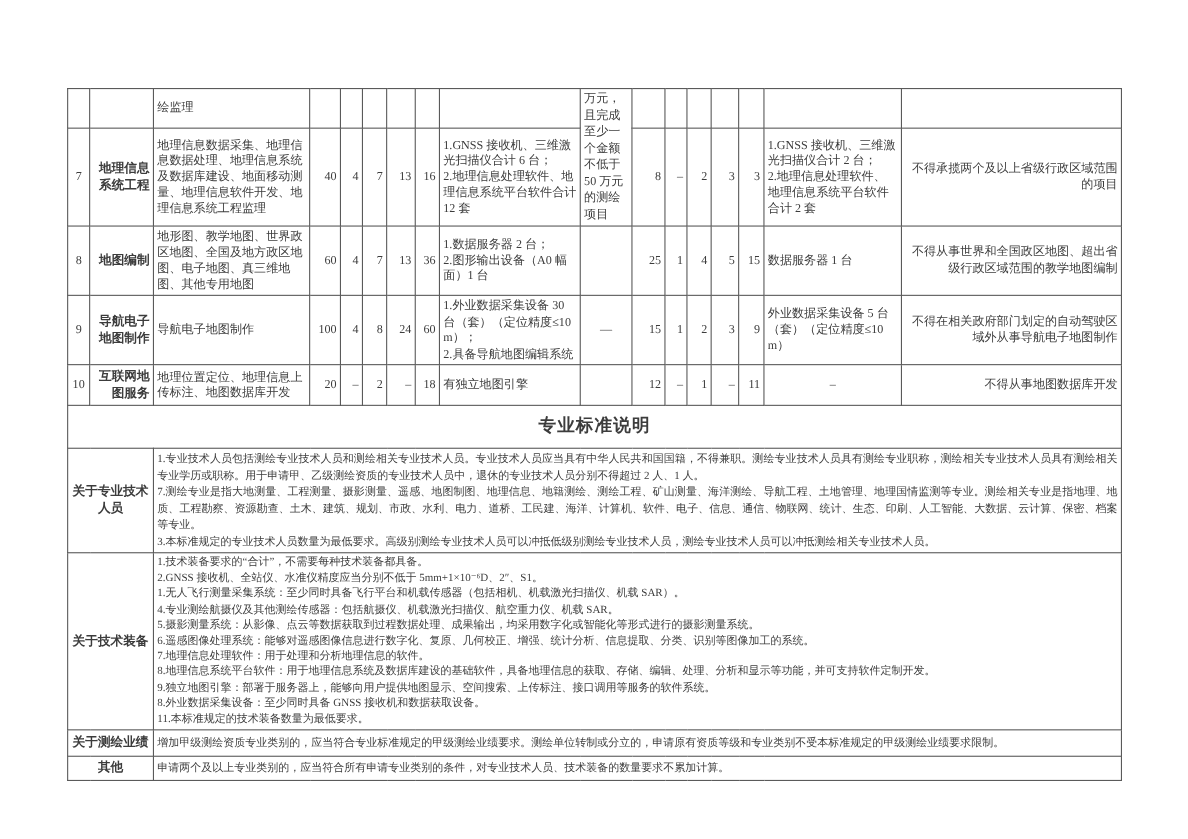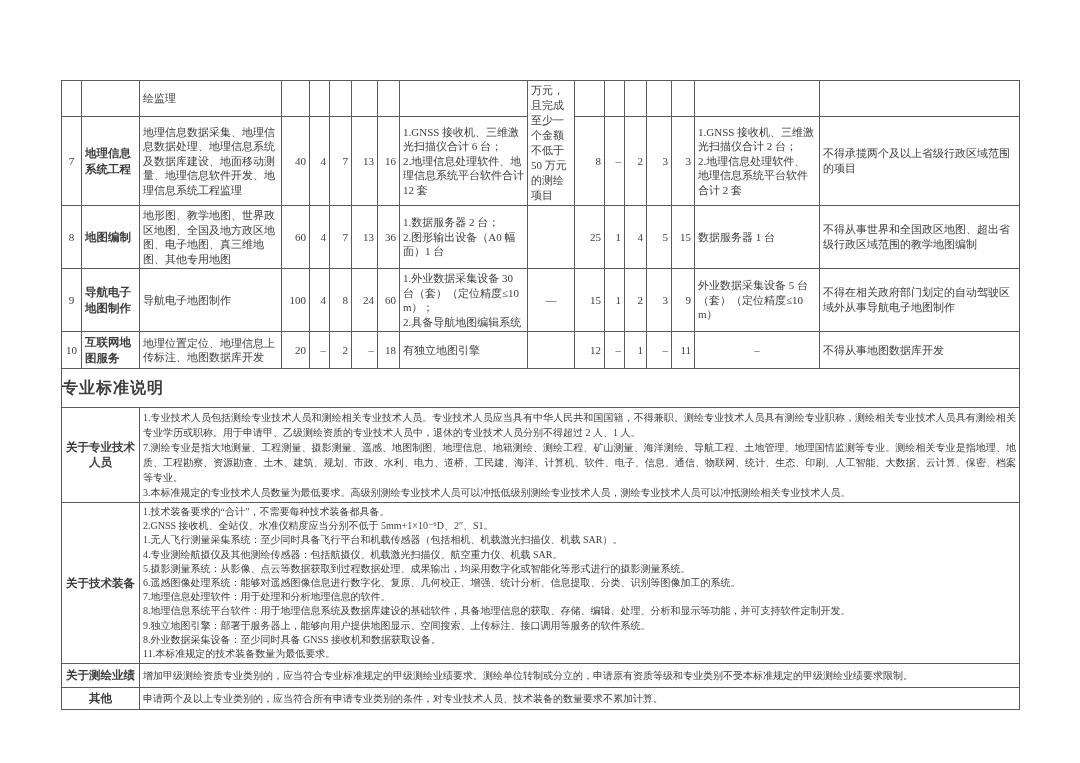--- a/index.html
+++ b/index.html
@@ -18,30 +18,30 @@
     font-size:11px;line-height:14px;
   }
   table.main td{
     border:1px solid #5a5a5a;
     padding:2px 3px;
     vertical-align:middle;
     word-break:break-all;
     overflow:hidden;
   }
   td.seq{text-align:center;font-size:11px;}
-  td.cat{text-align:left;font-weight:bold;font-size:11.5px;line-height:16px;}
+  td.cat{text-align:right;font-weight:bold;font-size:11.5px;line-height:16px;}
   td.scope{text-align:left;line-height:14.5px;}
   td.num{text-align:right;}
   td.equip{text-align:left;white-space:pre-line;line-height:14.5px;}
   td.equip-center{text-align:center;}
   td.perf{text-align:left;line-height:15px;padding:3px 4px;}
   td.perf-dash{text-align:center;}
-  td.restrict{text-align:left;line-height:15px;padding:2px 6px;}
+  td.restrict{text-align:right;line-height:15px;padding:2px 6px;}
   tr.sec-header td{
-    text-align:left;font-weight:bold;font-size:16px;
+    text-align:center;font-weight:bold;font-size:16px;
     letter-spacing:1px;padding:12px 0;
   }
   td.sec-label{text-align:center;font-weight:bold;font-size:11.5px;line-height:15px;}
   td.sec-content{text-align:left;font-size:10px;vertical-align:middle;padding:3px 6px;}
   td.sec-content .ln{line-height:15px;text-align:justify;}
   td.sec-content.tight .ln{line-height:14.2px;}
 </style>
 </head>
 <body>
 

